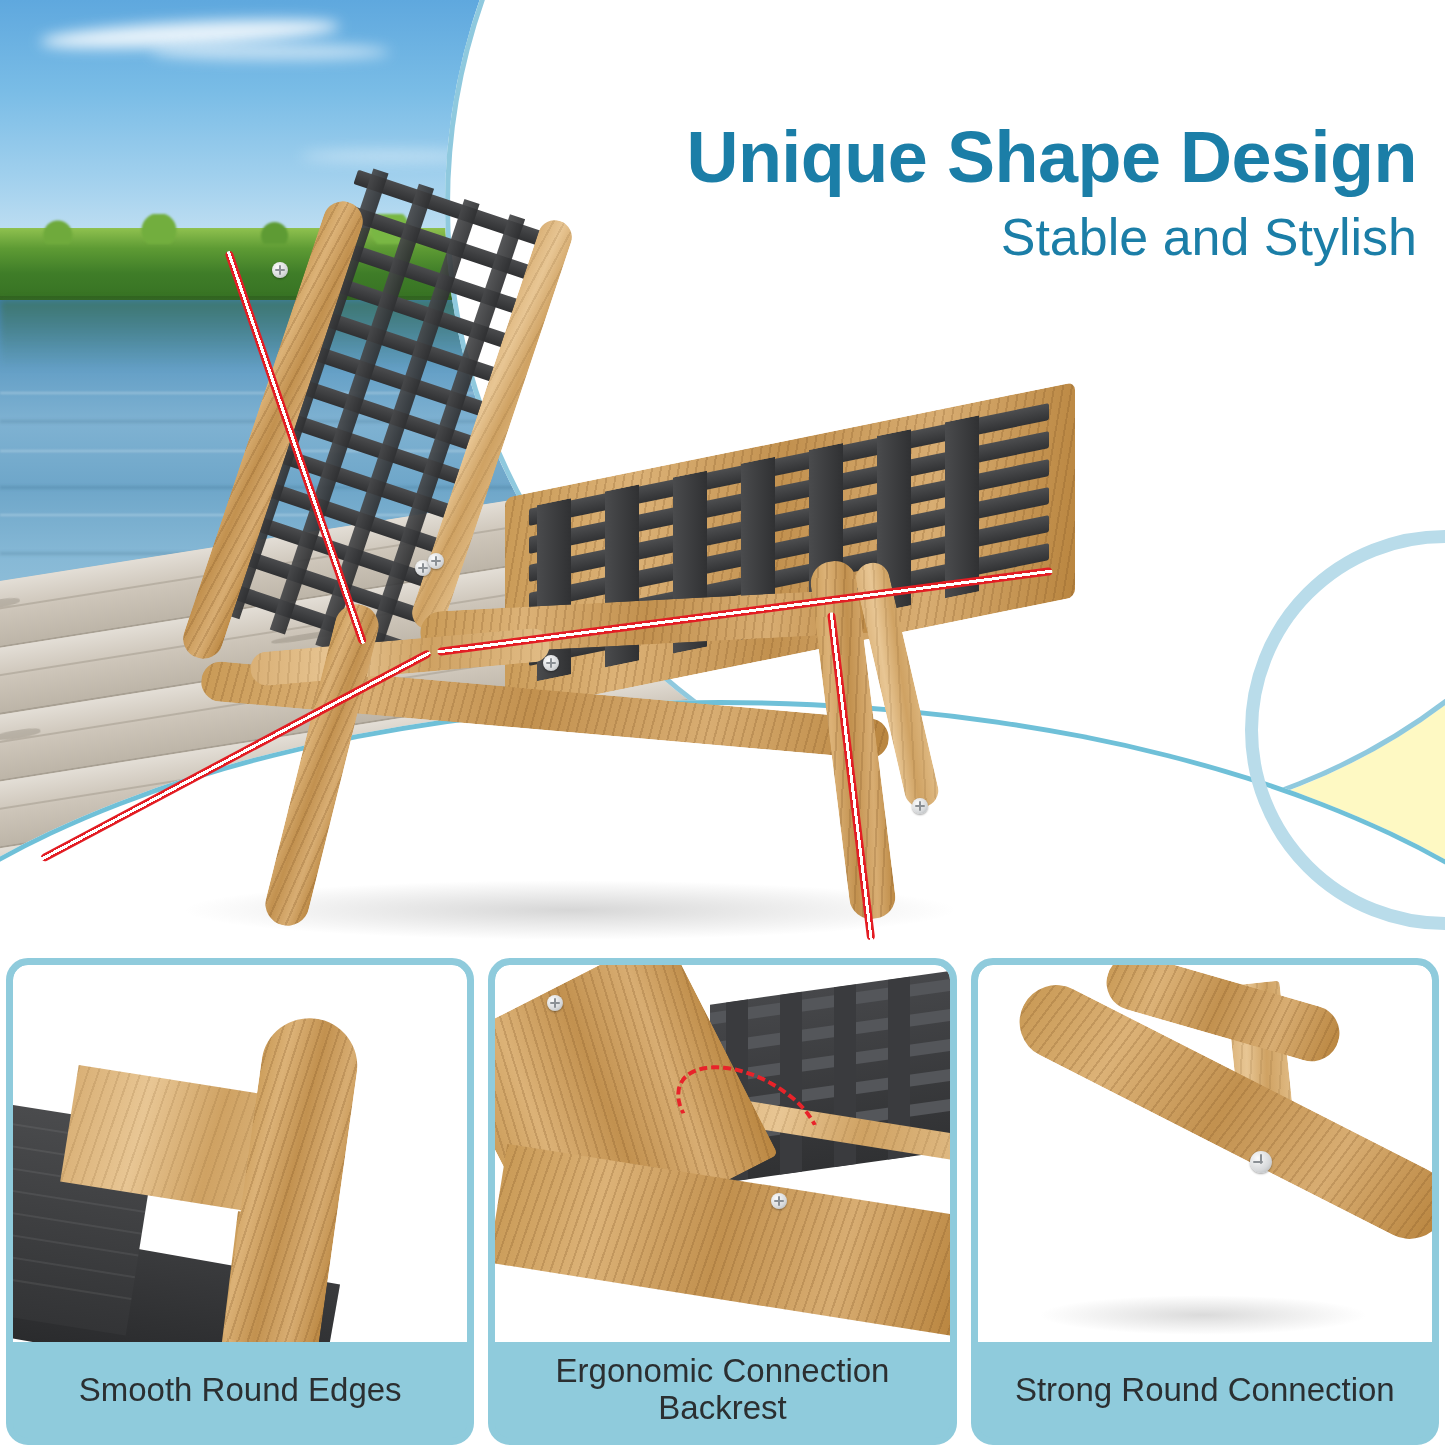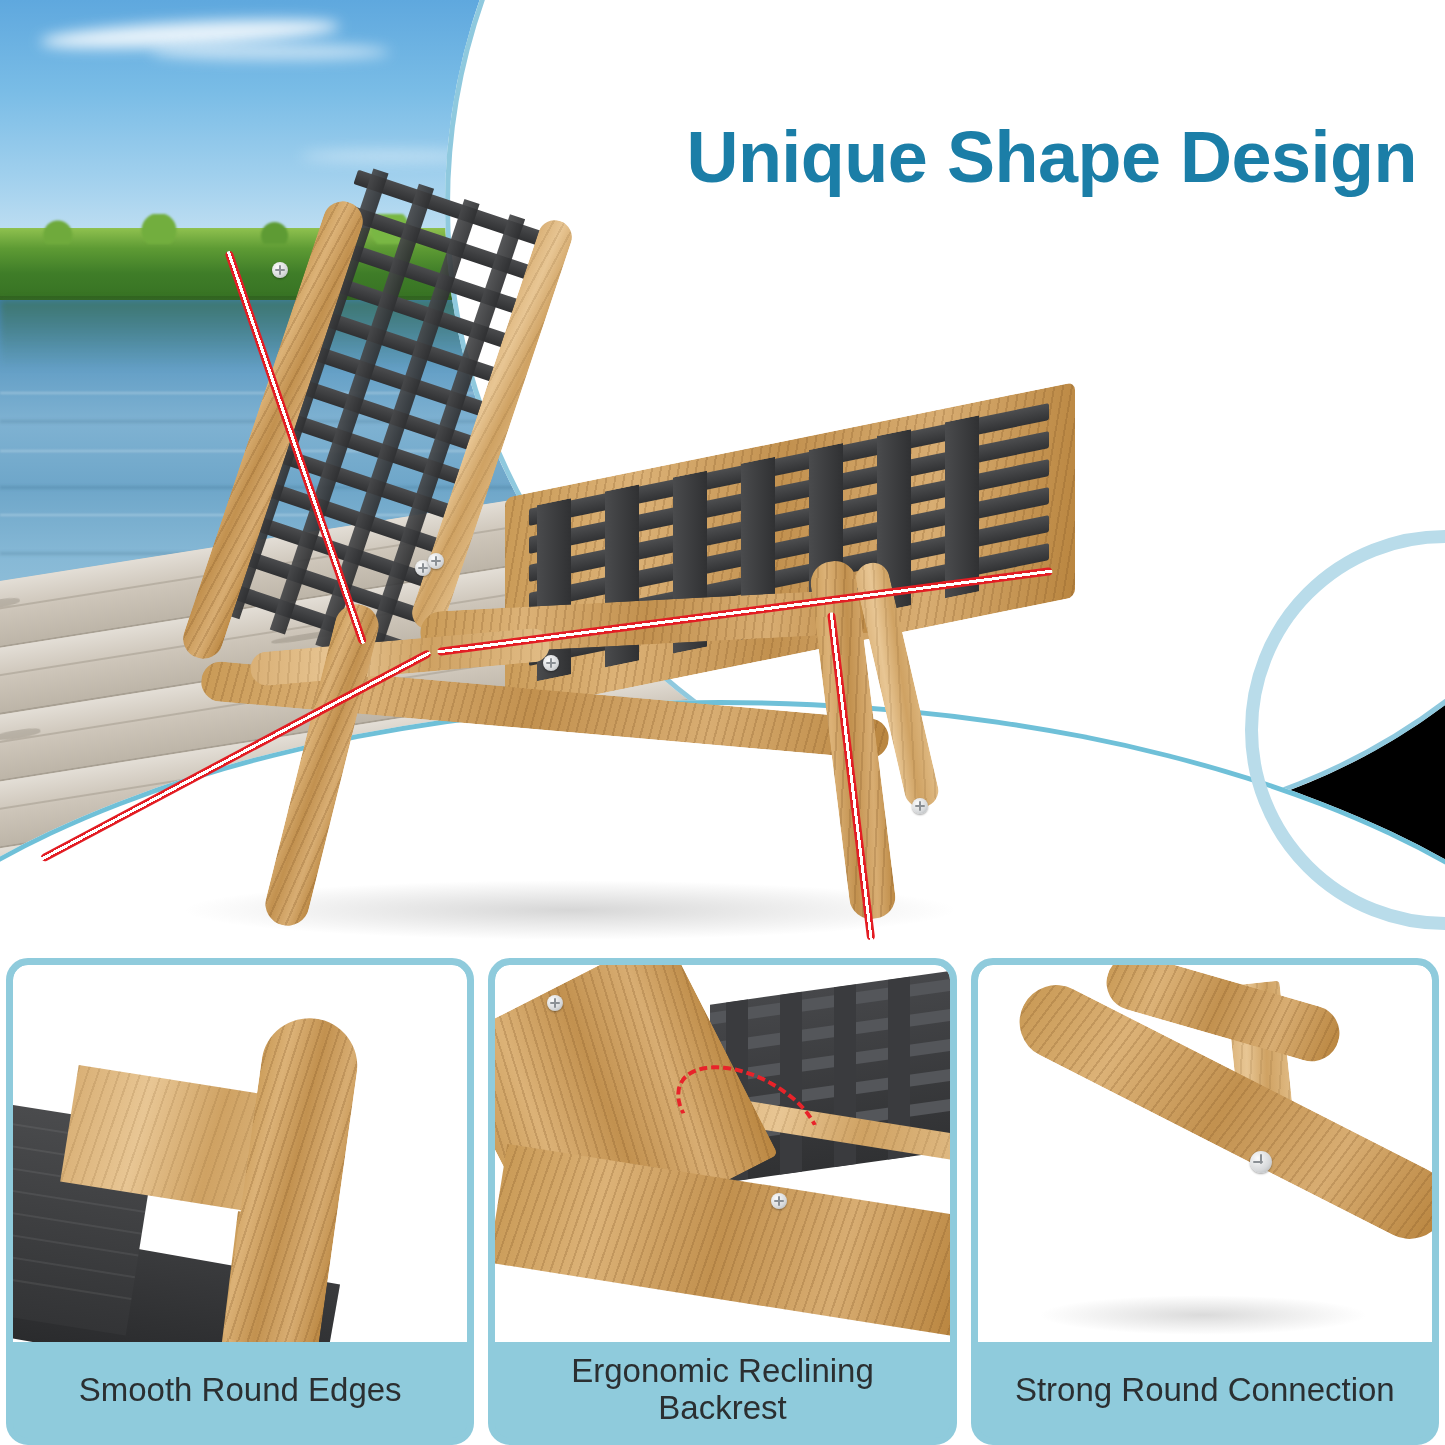--- a/index.html
+++ b/index.html
@@ -1,20 +1,20 @@
 <!DOCTYPE html>
 <html><head>
 <meta charset="utf-8">
 <style>
   html,body{margin:0;padding:0;background:#fff;}
   body{width:1445px;height:1445px;font-family:"Liberation Sans",sans-serif;overflow:hidden;}
   #stage{position:relative;width:1445px;height:1445px;background:#ffffff;overflow:hidden;}
 
   
-  .hero{position:absolute;left:0;top:0;width:1445px;height:960px;overflow:hidden;background:#000000;}
+  .hero{position:absolute;left:0;top:0;width:1445px;height:960px;overflow:hidden;background:#fef9c3;}
 
   
   .photo{position:absolute;inset:0;}
   .sky{position:absolute;left:0;top:0;width:100%;height:300px;
        background:linear-gradient(180deg,#5fa8de 0%,#79bce6 30%,#a5d2ee 62%,#cfe6f4 88%,#dcecf5 100%);}
   .cloud{position:absolute;background:#ffffff;border-radius:50%;filter:blur(7px);opacity:.85;}
   .c1{left:40px;top:22px;width:300px;height:24px;transform:rotate(-3deg);}
   .c2{left:150px;top:44px;width:240px;height:16px;opacity:.6;}
   .c3{left:640px;top:110px;width:360px;height:26px;transform:rotate(-2deg);opacity:.8;}
   .c4{left:700px;top:62px;width:200px;height:14px;opacity:.55;}
@@ -310,20 +310,21 @@
       <div class="screw" style="left:912px;top:798px"></div>
 
       <div class="redline" style="left:232px;top:250px;width:415px;transform:rotate(71deg);transform-origin:0 0;"></div>
       <div class="redline" style="left:437px;top:648px;width:620px;transform:rotate(-7.5deg);transform-origin:0 0;"></div>
       <div class="redline" style="left:432px;top:656px;width:440px;transform:rotate(152deg);transform-origin:0 0;"></div>
       <div class="redline" style="left:835px;top:612px;width:330px;transform:rotate(83deg);transform-origin:0 0;"></div>
     </div>
 
     <div class="headline">
       <div class="h1">Unique Shape Design</div>
+      <div class="h2">Stable and Stylish</div>
     </div>
   </div>
 
   <div class="cards">
 
     <div class="card">
       <div class="pic">
         <div class="a1-dark"></div>
         <div class="a1-mesh">
           <i style="top:18px"></i>
@@ -356,21 +357,21 @@
             <div class="vs" style="left:178px"></div>
 
         </div>
         <div class="a2-ledge wood-lt"></div>
         <div class="a2-side wood"></div>
         <div class="a2-rail wood"></div>
         <div class="a2-dash"></div>
         <div class="screw" style="left:52px;top:30px"></div>
         <div class="screw" style="left:276px;top:228px"></div>
       </div>
-      <div class="cap">Ergonomic Reclining Backrest</div>
+      <div class="cap">Ergonomic Connection Backrest</div>
     </div>
 
     <div class="card">
       <div class="pic">
         <div class="a3-shadow"></div>
         <div class="a3-brace wood-lt"></div>
         <div class="a3-legB wood"></div>
         <div class="a3-legA wood"></div>
         <div class="screw" style="left:272px;top:186px;width:22px;height:22px"></div>
       </div>

